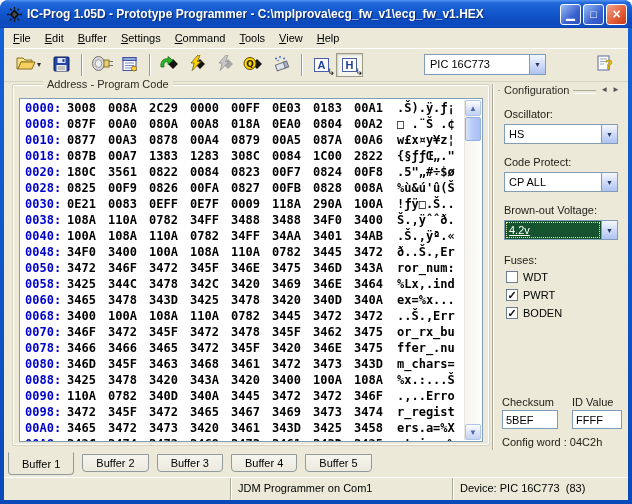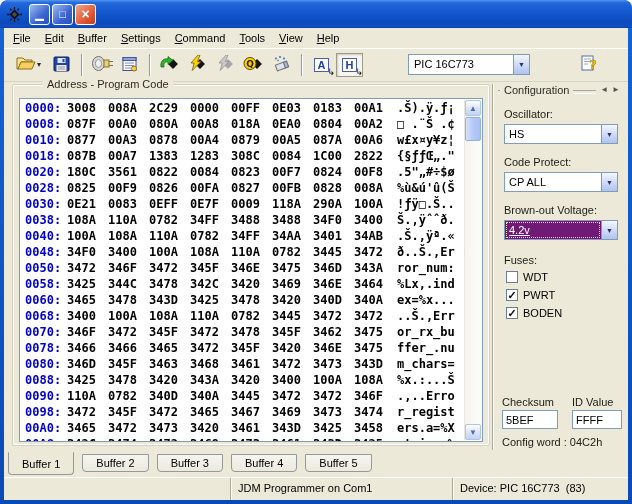--- a/index.html
+++ b/index.html
@@ -33,21 +33,21 @@
   .tbn{width:27px;height:24px;display:flex;align-items:center;justify-content:center;margin-right:1px;
     border:1px solid transparent;background:transparent;cursor:default;flex:none;}
   .tbn.open{width:37px;}
   .tbn.pressed{border:1px solid #9d9a87;background:#f6f5ee;box-shadow:inset 1px 1px 2px rgba(0,0,0,.18);}
   .caret{font-size:8px;color:#2b2b2b;margin-left:1px;}
   .tsep{width:2px;height:22px;border-left:1px solid #9d9a87;border-right:1px solid #fff;margin:0 5px;flex:none;}
   .vw{font-weight:bold;font-size:11px;color:#1f3fa0;border:1px solid #4a5fa8;background:#fff;width:15px;height:14px;
     display:flex;align-items:center;justify-content:center;}
   .vw-wrap{position:relative;display:flex;align-items:center;justify-content:center;}
   .vw-arrow{position:absolute;right:-6px;bottom:-5px;font-size:9px;color:#111;}
-  .combo{display:flex;width:122px;height:21px;border:1px solid #7f9db9;background:#fff;margin-left:44px;flex:none;}
+  .combo{display:flex;width:122px;height:21px;border:1px solid #7f9db9;background:#fff;margin-left:60px;flex:none;}
   .combo-text{flex:1;padding:3px 4px 0 5px;white-space:nowrap;overflow:hidden;}
   .dd-btn{width:16px;flex:none;display:flex;align-items:center;justify-content:center;font-size:7px;color:#26375f;
     background:linear-gradient(180deg,#f3f7fe,#cdd9f7 55%,#aec3f0);border-left:1px solid #7f9db9;}
   .help-margin{margin-left:46px;}
 
   
   .client{height:370px;position:relative;background:#ece9d8;}
 
   .groupbox{position:absolute;left:8px;top:2px;width:478px;height:362px;
     border:1px solid #d5d2bd;border-radius:2px;box-shadow:inset 0 0 0 1px #fff;}
@@ -73,21 +73,21 @@
   
   .cfgpanel{position:absolute;left:492px;top:0;width:130px;height:370px;}
   .cfg-head{position:absolute;left:2px;right:2px;top:2px;height:14px;}
   .cfg-head::before{content:"";position:absolute;left:0;right:0;top:6px;height:2px;border-top:1px solid #aca899;border-bottom:1px solid #fff;}
   .cfg-title{position:absolute;left:2px;top:0;background:#ece9d8;padding:0 4px;color:#2c2c24;}
   .cfg-nav{position:absolute;right:0;top:1px;background:#ece9d8;padding:0 2px;font-size:8px;color:#555;}
   .cfg-nav span{padding:0 2px;}
   .cfg-label{position:absolute;left:8px;white-space:nowrap;color:#1c1c14;}
   .dd{position:absolute;left:8px;width:114px;height:20px;display:flex;border:1px solid #7f9db9;background:#fff;}
   .dd-text{flex:1;padding:3px 0 0 4px;white-space:nowrap;overflow:hidden;}
-  .dd.sel .dd-text{background:#701a75;color:#fff;outline:1px dotted #e8e49a;outline-offset:-2px;text-decoration:underline;}
+  .dd.sel .dd-text{background:#14532d;color:#fff;outline:1px dotted #e8e49a;outline-offset:-2px;text-decoration:underline;}
   .fuses{position:absolute;left:10px;top:186px;}
   .fuse{display:flex;align-items:center;height:18px;}
   .cb{width:12px;height:12px;flex:none;border:1px solid #6a7f94;background:#fff;margin-right:5px;
     font-size:11px;line-height:10px;text-align:center;font-weight:bold;color:#111;}
   .cfg-input{position:absolute;height:19px;border:1px solid #7f9db9;background:#fff;font-family:"Liberation Sans",sans-serif;font-size:11px;padding:1px 3px;}
 
   
   .tabstrip{height:25px;display:flex;align-items:flex-start;padding-left:4px;background:#ece9d8;position:relative;gap:6px;}
   .tab{padding:0 13px;margin-right:2px;border:1px solid #919b9c;border-radius:0 0 4px 4px;
     background:linear-gradient(180deg,#f6f5ee,#eceade);height:18px;line-height:17px;margin-top:2px;cursor:default;}
@@ -108,20 +108,21 @@
   <div class="titlebar">
     <span class="app-icon">
       <svg width="15" height="15" viewBox="0 0 15 15">
         <path d="M7.5 0 v2.4 M3 1.8 l1.6 1.6 M12 1.8 l-1.6 1.6 M0 7.5 h2.4 M12.6 7.5 H15 M3 13.2 l1.6-1.6 M12 13.2 l-1.6-1.6 M7.5 15 v-2.4" stroke="#101010" stroke-width="1.3"></path>
         <g transform="rotate(45 7.5 7.5)">
             <rect x="4" y="4" width="7" height="7" fill="#0c0c0c"></rect>
             <rect x="5.6" y="5.6" width="3.8" height="3.8" fill="#4a4a4a"></rect>
           </g>
       </svg>
     </span>
+    <span class="title-text">IC-Prog 1.05D - Prototype Programmer - C:\mplprova\ecg_fw_v1\ecg_fw_v1.HEX</span>
     <span class="tb-btn minmax">
         <span class="g">▁</span>
       </span>
     <span class="tb-btn minmax">
         <span class="g">□</span>
       </span>
     <span class="tb-btn close">
         <span class="g">×</span>
       </span>
   </div>

